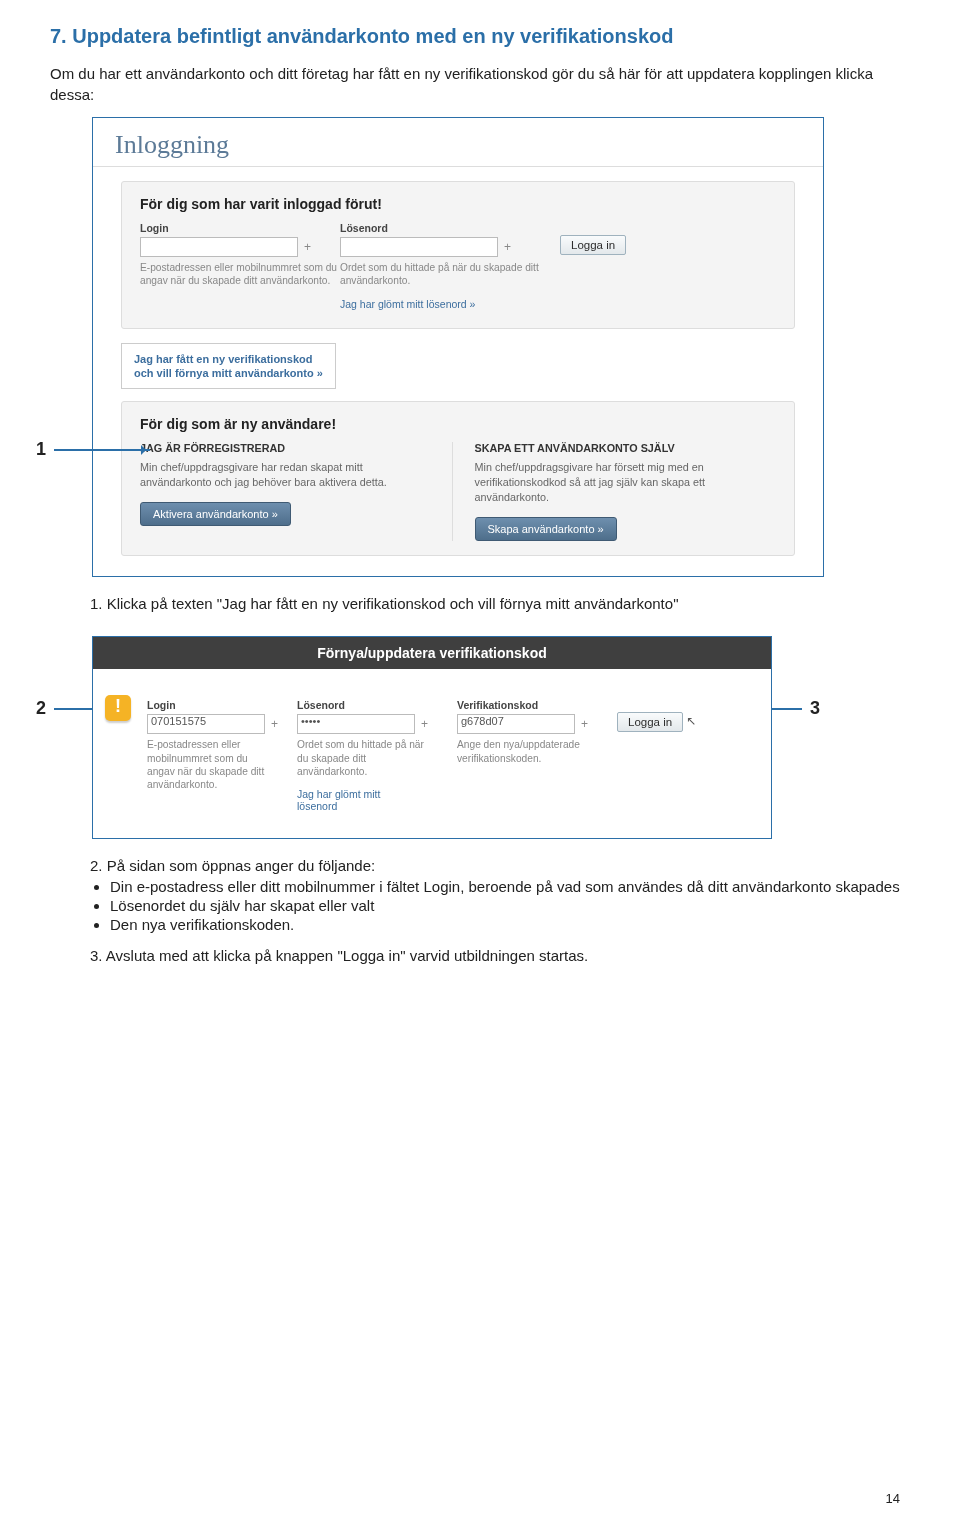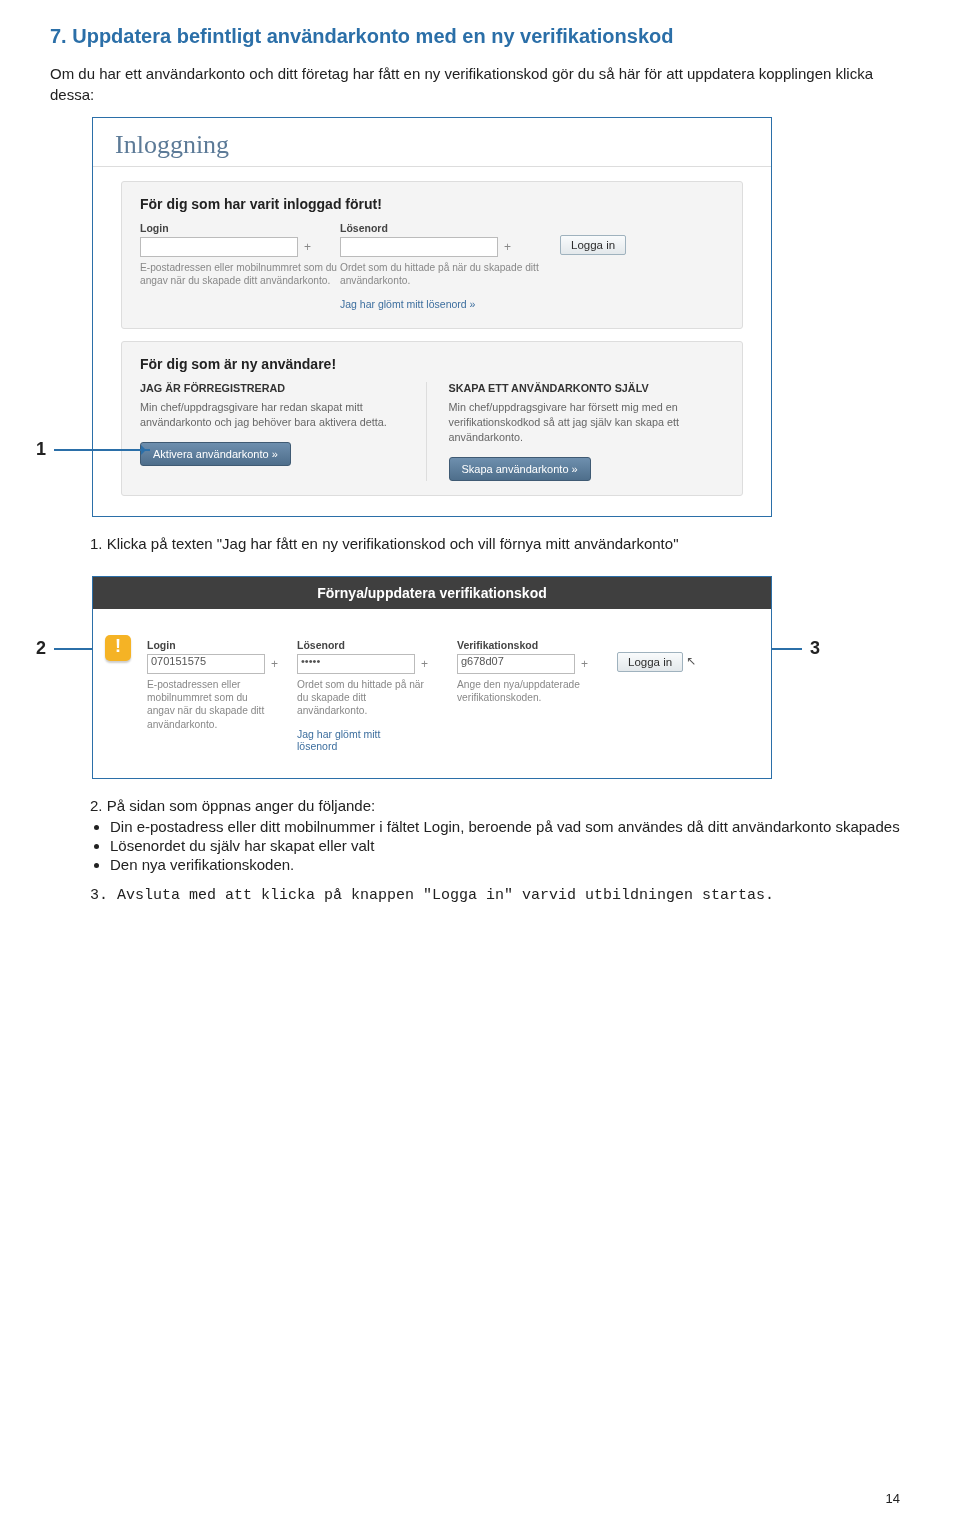--- a/index.html
+++ b/index.html
@@ -26,21 +26,21 @@
     position: relative;
     margin: 10px 0 18px 42px;
     width: 750px;
   }
   .screenshot {
     border: 1.5px solid #2B6FA8;
     box-sizing: border-box;
   }
   
   .shot1 {
-    width: 680px;
+    width: 732px;
     background: #fff;
     padding: 0 0 20px 0;
   }
   .titlebar {
     color: #5C7A97;
     font-size: 26px;
     padding: 12px 22px 6px 22px;
     border-bottom: 1px solid #ddd;
     font-family: Georgia, serif;
   }
@@ -215,20 +215,24 @@
           <span class="inp"></span><span class="plus">+</span>
           <div class="helper">Ordet som du hittade på när du skapade ditt användarkonto.</div>
           <div class="link" style="margin-top:10px;">Jag har glömt mitt lösenord »</div>
         </div>
         <div style="padding-top:13px;">
           <span class="btn">Logga in</span>
         </div>
       </div>
     </div>
 
+    <div class="linkbox">
+      <div>Jag har fått en ny verifikationskod</div>
+      <div>och vill förnya mitt användarkonto »</div>
+    </div>
 
     <div class="graybox2">
       <div class="gb-title">För dig som är ny användare!</div>
       <div class="row">
         <div class="col">
           <div class="subhead">JAG ÄR FÖRREGISTRERAD</div>
           <div class="p">Min chef/uppdragsgivare har redan skapat mitt användarkonto och jag behöver bara aktivera detta.</div>
           <span class="btn2">Aktivera användarkonto »</span>
         </div>
         <div class="divider-v"></div>
@@ -279,15 +283,15 @@
     </div>
   </div>
 </div>
 
 <div style="margin:14px 0 2px 40px;">2. På sidan som öppnas anger du följande:</div>
 <ul class="bullets" style="margin-left:60px;">
   <li>Din e-postadress eller ditt mobilnummer i fältet Login, beroende på vad som användes då ditt användarkonto skapades</li>
   <li>Lösenordet du själv har skapat eller valt</li>
   <li>Den nya verifikationskoden.</li>
 </ul>
-<div style="margin:14px 0 0 40px;font-family:Liberation Mono, monospace;">3. Avsluta med att klicka på knappen "Logga in" varvid utbildningen startas.</div>
+<div style="margin:14px 0 0 40px;">3. Avsluta med att klicka på knappen "Logga in" varvid utbildningen startas.</div>
 
 <div class="pagenum">14</div>
 
 </body></html>

